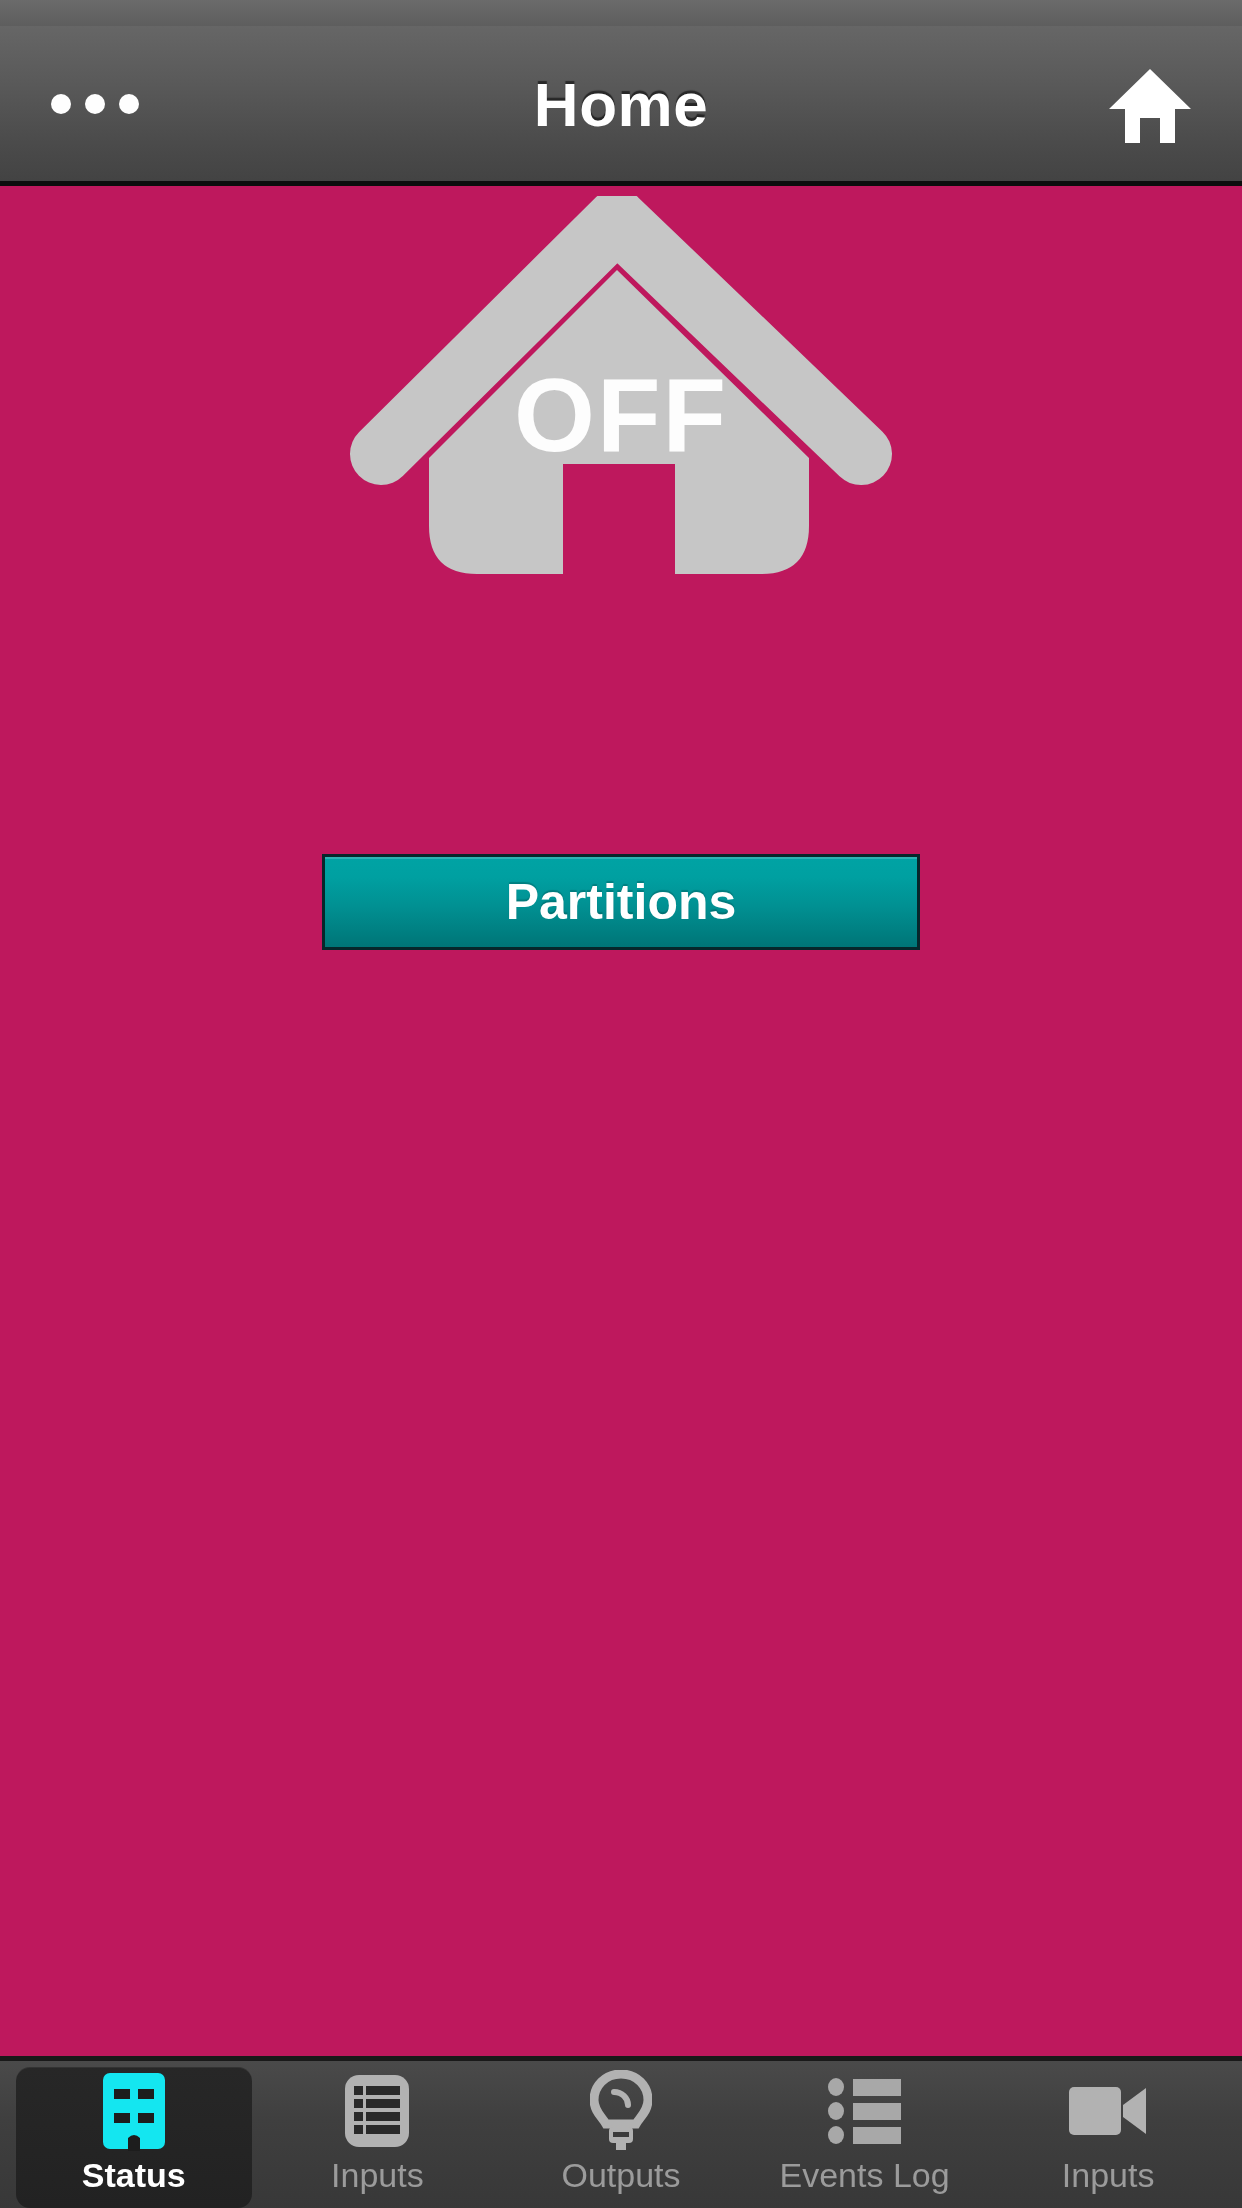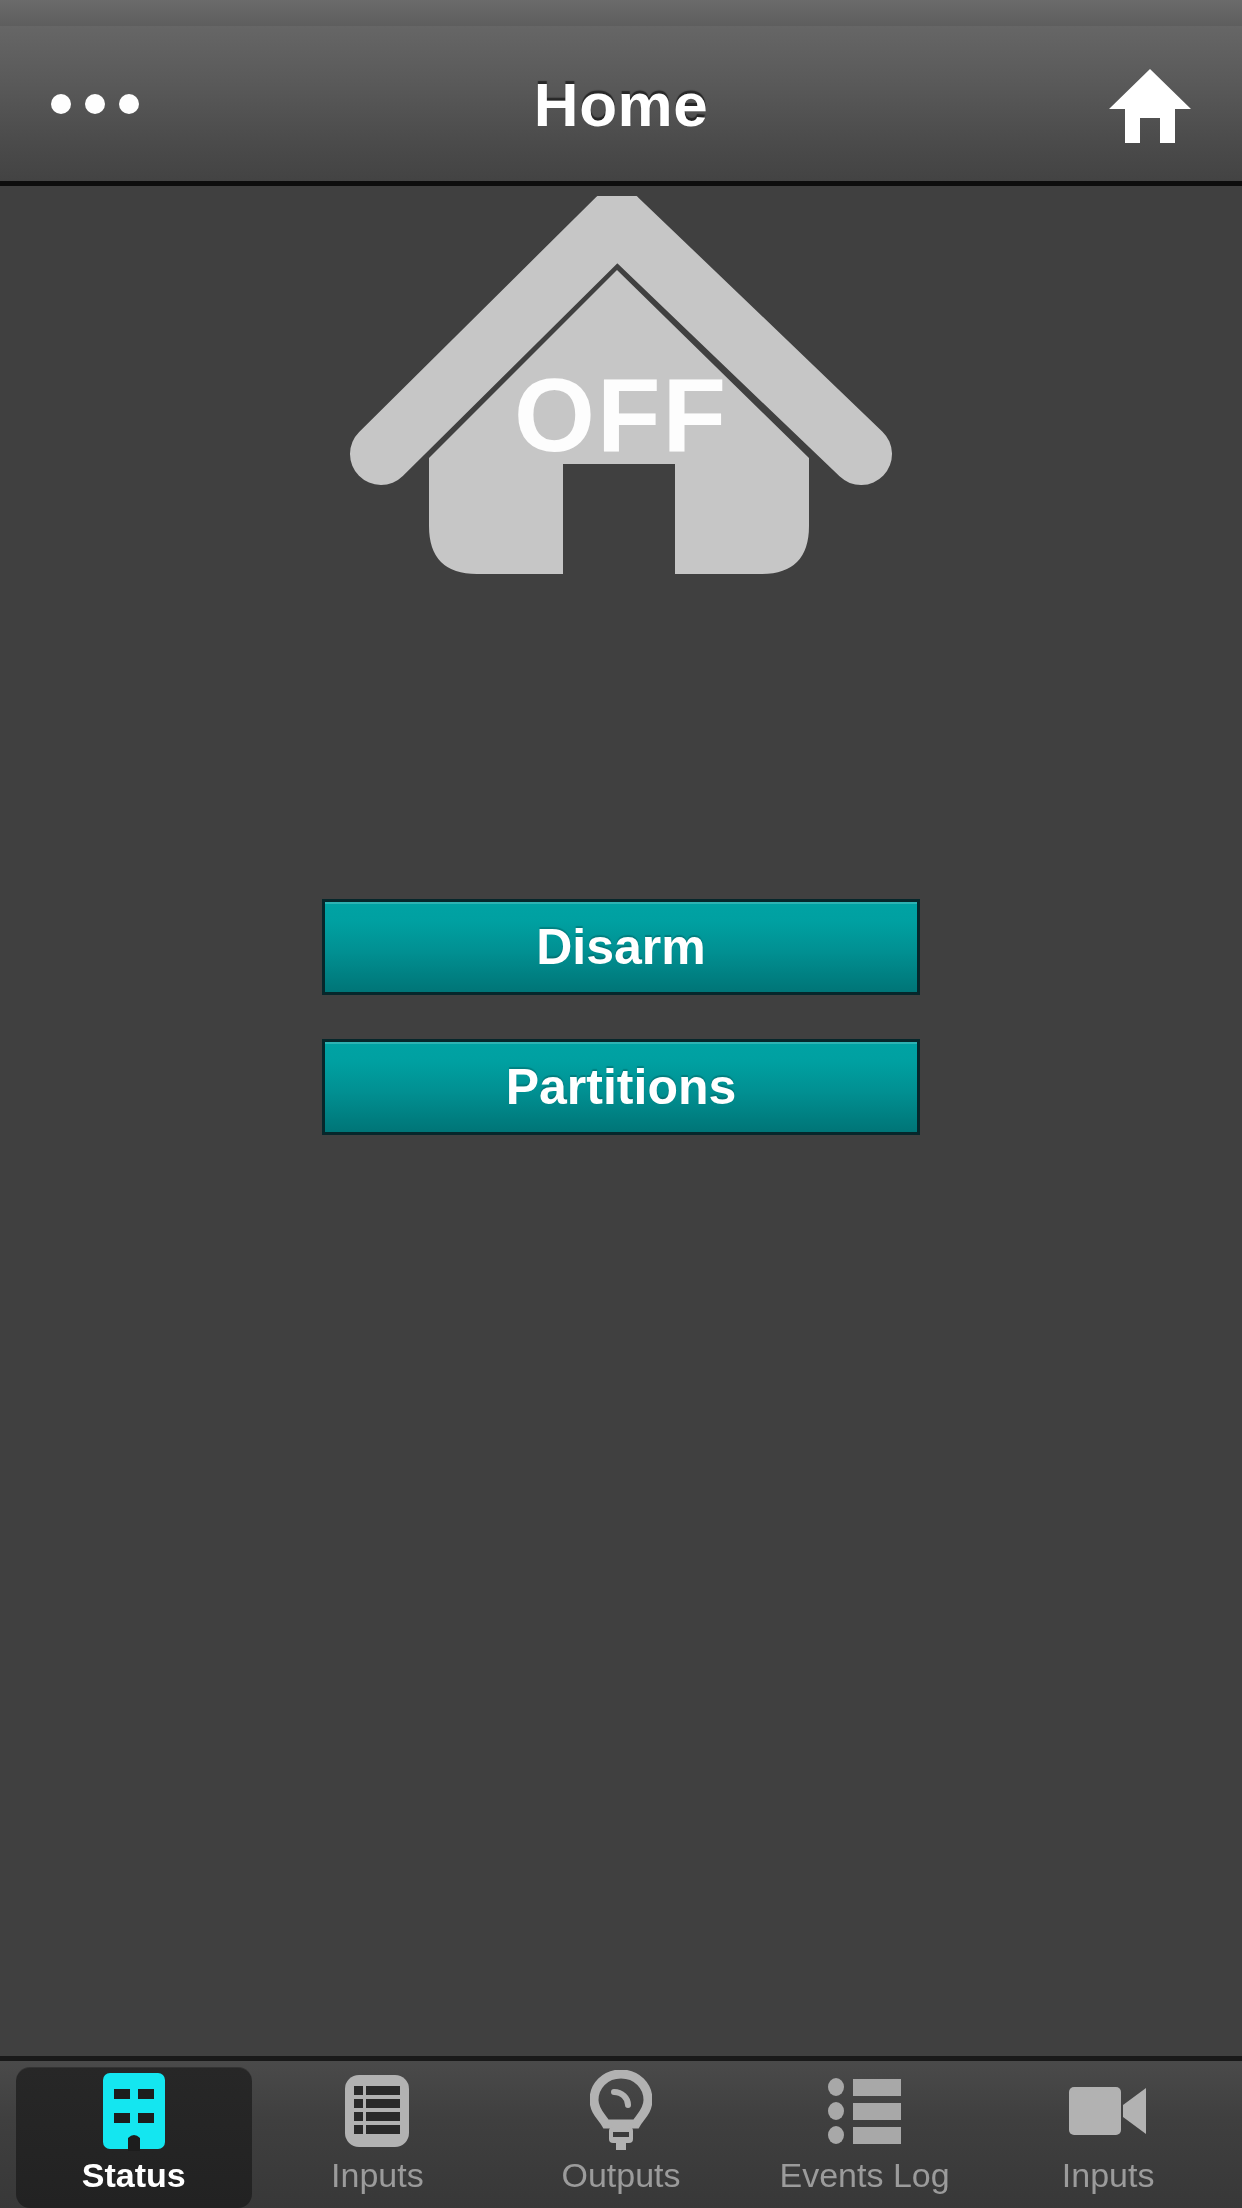--- a/index.html
+++ b/index.html
@@ -57,22 +57,22 @@
     right:42px; top:50%; transform:translateY(-50%);
     width:100px; height:100px;
     display:flex; align-items:center; justify-content:center;
     cursor:pointer;
   }
 
   
   .main {
     position:relative;
     flex:1 1 auto;
-    background:#404040;
-    display:flex; flex-direction:column; align-items:center;gap:45px;
+    background:#be185d;
+    display:flex; flex-direction:column; align-items:center;
   }
   .status-graphic {
     position:relative;
     margin-top:10px;
     width:560px; height:420px;
     display:flex; align-items:center; justify-content:center;
   }
   .status-graphic svg { display:block; width:100%; height:100%; }
   .status-word {
     position:absolute;
@@ -183,21 +183,20 @@
                  L222 268
                  L222 378
                  L136 378
                  Q88 378 88 330
                  L88 262 Z" fill="#c6c6c6"></path>
       </svg>
       <div class="status-word">OFF</div>
     </div>
 
     <div class="action-stack">
-      <div class="action-btn">Disarm</div>
       <div class="action-btn">Partitions</div>
     </div>
   </div>
 
   <div class="tabbar">
 
     <div class="tab active">
       <div class="tab-icon">
         <svg width="66" height="80" viewBox="0 0 66 80" aria-hidden="true">
           <rect x="2" y="2" width="62" height="76" rx="7" fill="#14e6f0"></rect>

